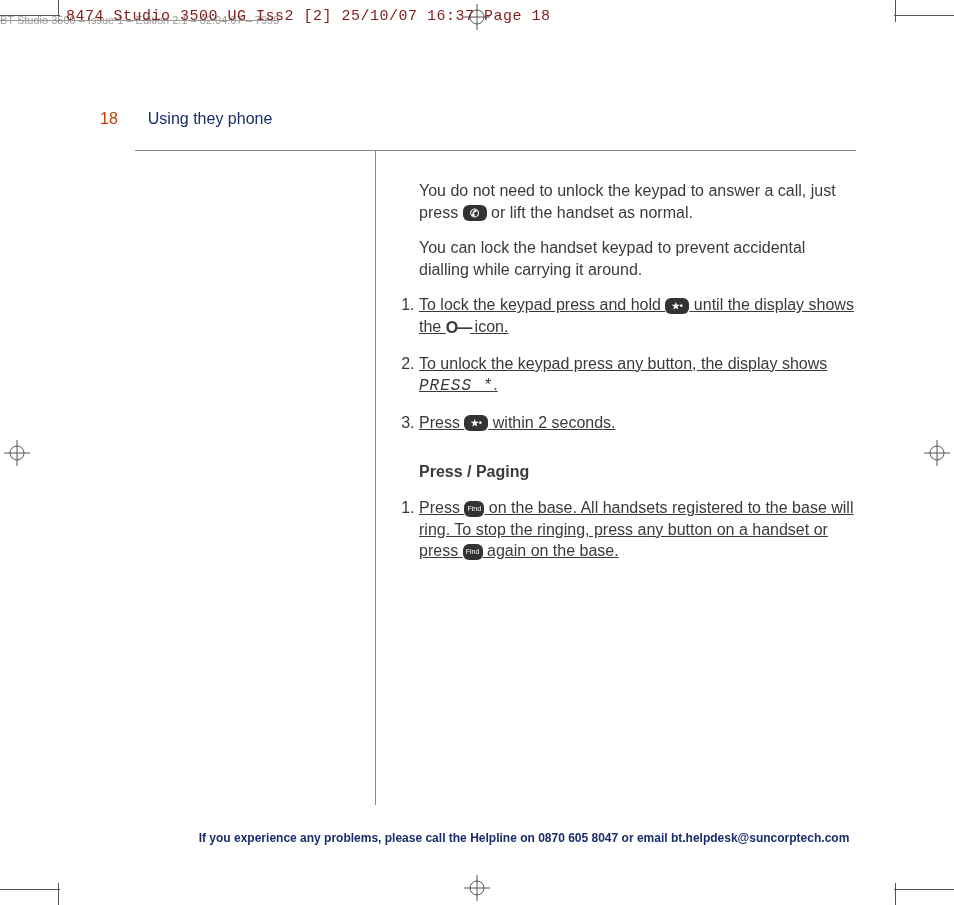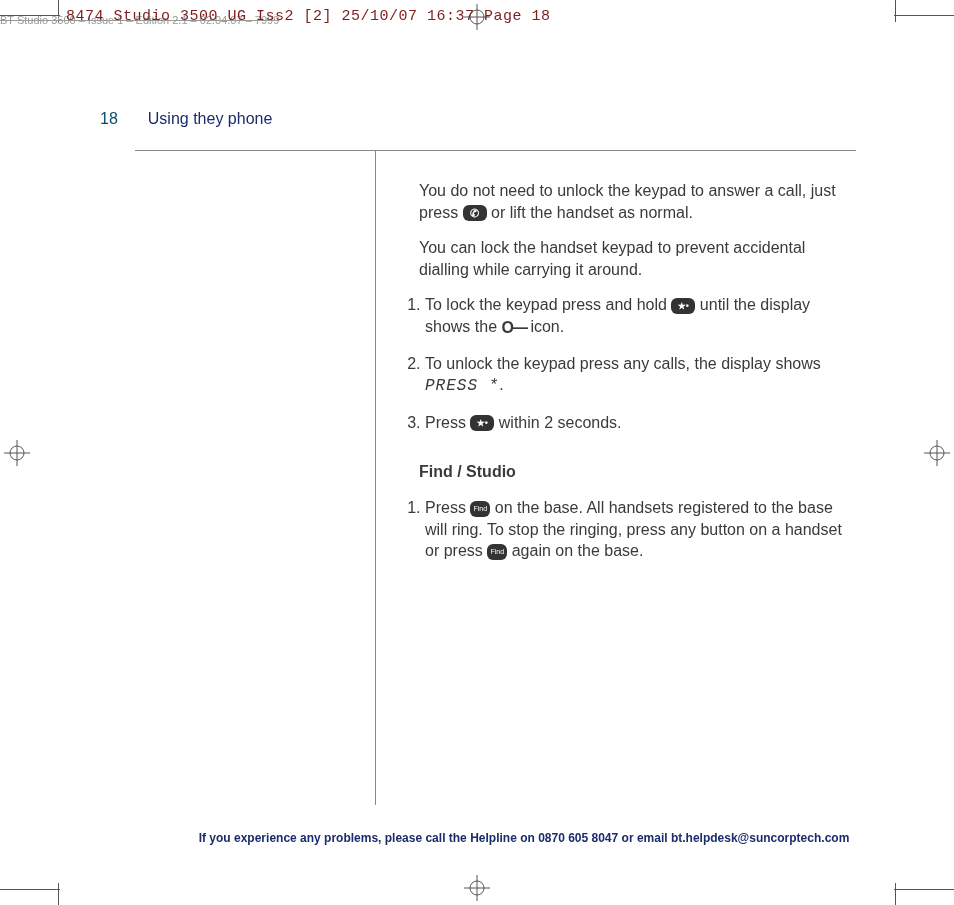--- a/index.html
+++ b/index.html
@@ -63,21 +63,21 @@
     top: 110px;
     left: 100px;
     width: 770px;
   }
   .page-header {
     display: flex;
     align-items: baseline;
     gap: 30px;
     font-size: 16px;
   }
-  .page-num { color: #0c4a6e; }
+  .page-num { color: #c2410c; }
   .section-title { color: #1a2c6b; }
 
   .divider-h {
     position: absolute;
     top: 150px;
     left: 135px;
     right: 98px;
     height: 1px;
     background: #888;
   }
@@ -102,22 +102,23 @@
   .body h3 {
     font-size: 16px;
     font-weight: bold;
     margin: 0 0 14px 24px;
     color: #3a3a3a;
   }
   .body p {
     margin: 0 0 14px 24px;
   }
   .body ol {
-    margin: 6px;
+    margin: 0;
     padding: 0 0 0 24px;
+    text-decoration: underline;
   }
   .body li {
     margin: 0 0 14px 0;
     padding-left: 0;
   }
   .key-btn {
     display: inline-flex;
     align-items: center;
     justify-content: center;
     background: #333;
@@ -221,31 +222,31 @@
   <p>You can lock the handset keypad to prevent accidental dialling while carrying it around.</p>
   <ol>
     <li>
       <span>To lock the keypad press and hold </span>
       <span class="key-btn key-star"></span>
       <span> until the display shows the </span>
       <span class="lock-icon">O—</span>
       <span> icon.</span>
     </li>
     <li>
-      <span>To unlock the keypad press any calls, the display shows </span>
+      <span>To unlock the keypad press any button, the display shows </span>
       <span class="lcd">PRESS *</span><span>.</span>
     </li>
     <li>
       <span>Press </span>
       <span class="key-btn key-star"></span>
       <span> within 2 seconds.</span>
     </li>
   </ol>
 
-  <h3 style="margin-top:28px">Find / Studio</h3>
+  <h3 style="margin-top:28px">Press / Paging</h3>
   <ol>
     <li>
       <span>Press </span>
       <span class="key-btn key-find"></span>
       <span> on the base. All handsets registered to the base will ring. To stop the ringing, press any button on a handset or press </span>
       <span class="key-btn key-find"></span>
       <span> again on the base.</span>
     </li>
   </ol>
 </div>

